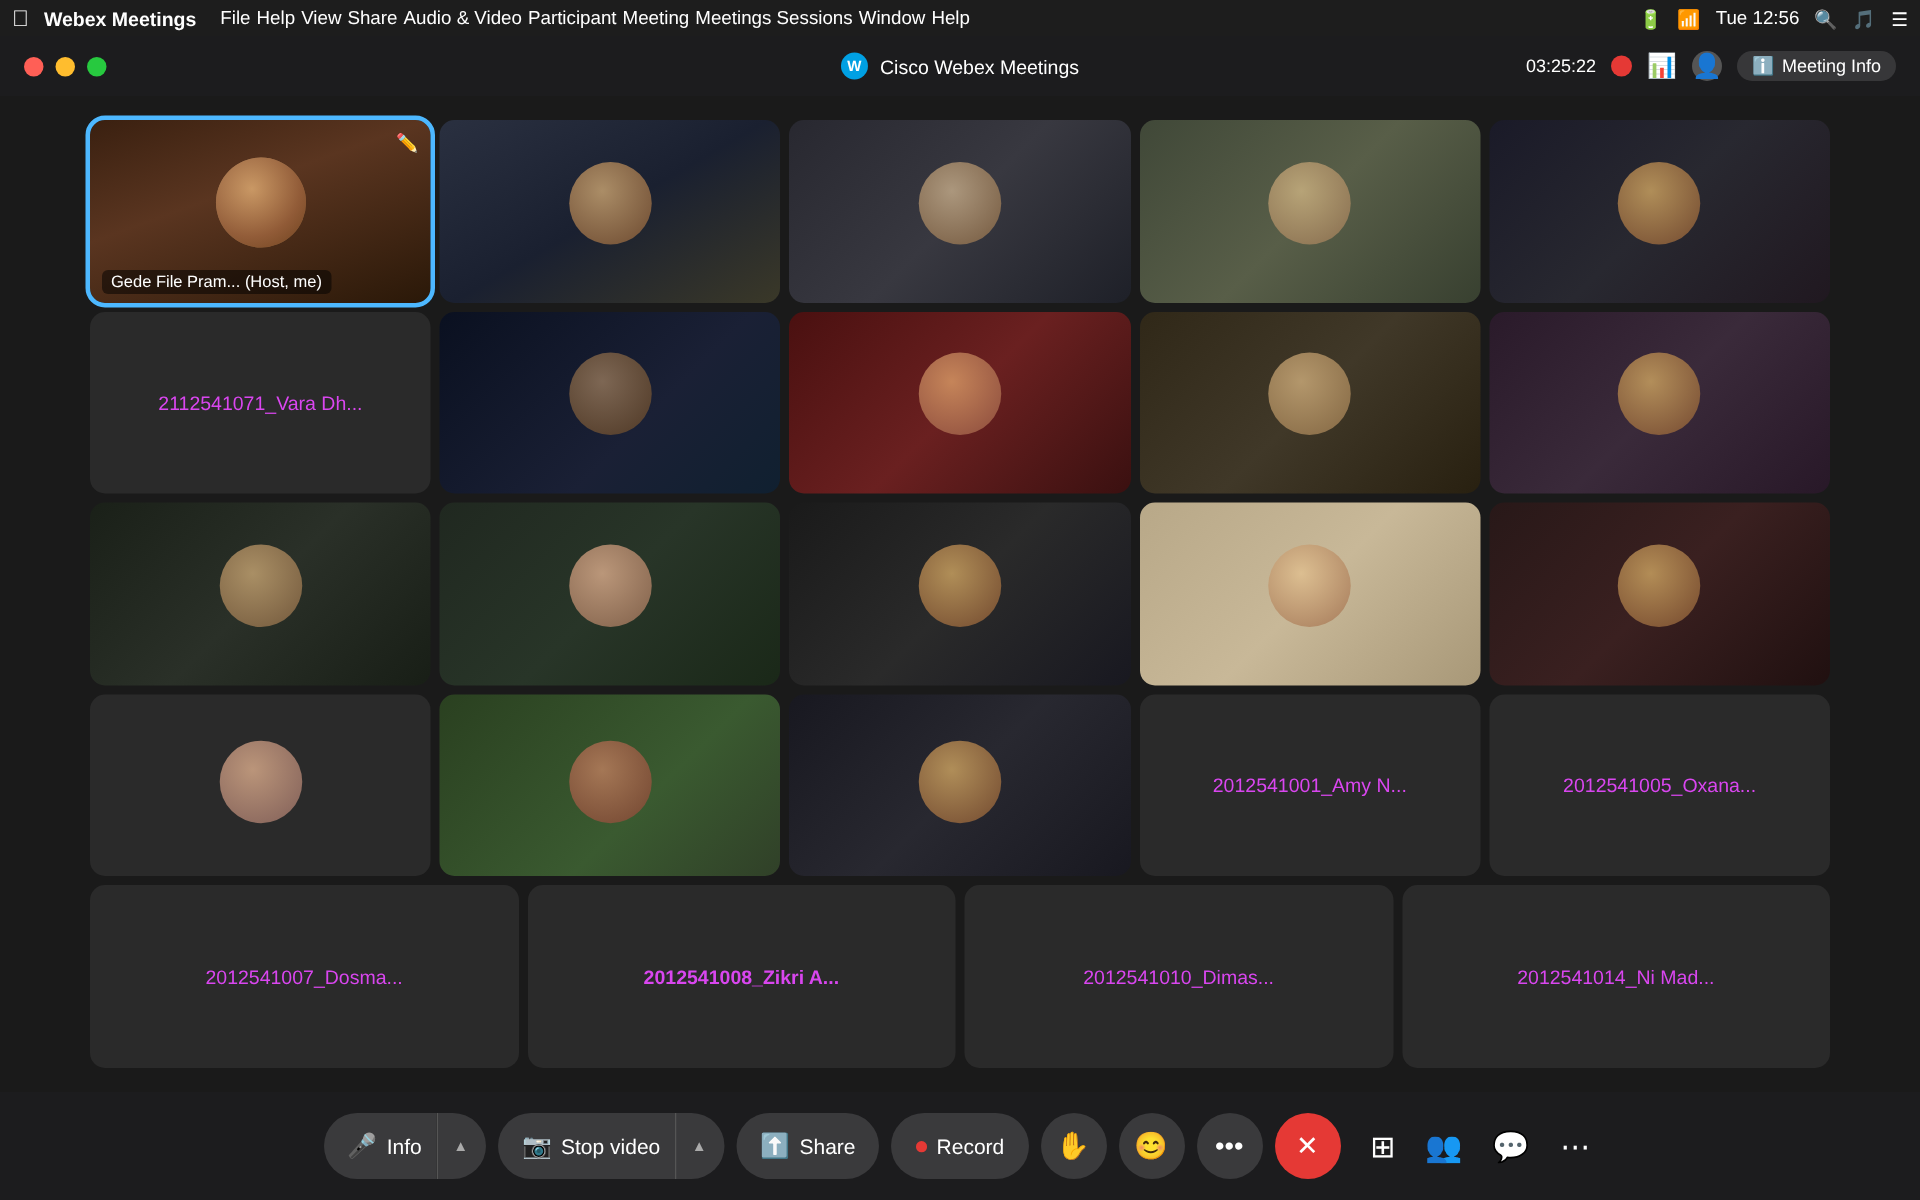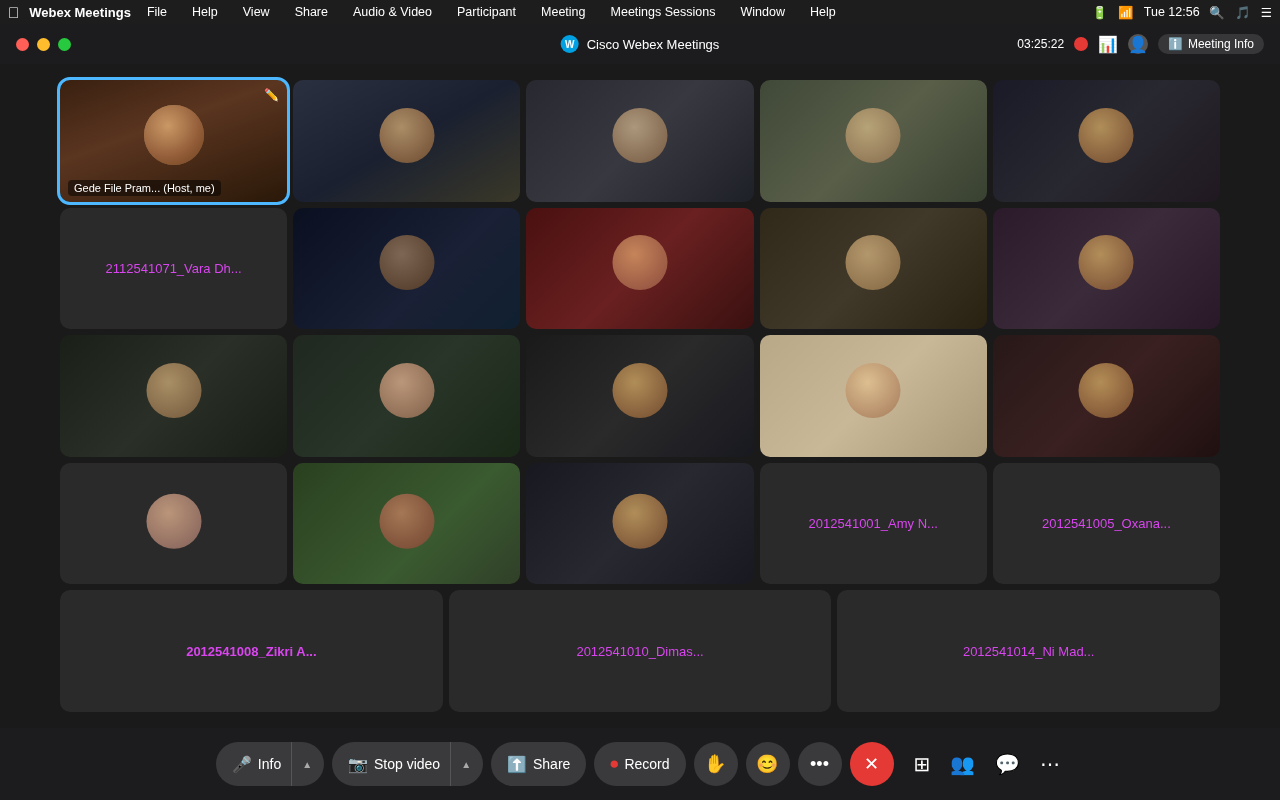--- a/index.html
+++ b/index.html
@@ -28,21 +28,21 @@
       font-size: 15px;
       margin-right: 10px;
       color: #fff;
     }
     .menubar-app-name {
       font-weight: 600;
       margin-right: 16px;
     }
     .menubar-items {
       display: flex;
-      gap: 25px;
+      gap: 4px;
       font-size: 12.5px;
       align-items: center;
     }
     .menubar-right {
       margin-left: auto;
       display: flex;
       align-items: center;
       gap: 10px;
       font-size: 12.5px;
     }
@@ -390,20 +390,23 @@
     </div>
     <div class="video-cell" style="background:#2a2a2a;">
       <div class="participant-text-only">2012541001_Amy N...</div>
     </div>
     <div class="video-cell" style="background:#2a2a2a;">
       <div class="participant-text-only">2012541005_Oxana...</div>
     </div>
   </div>
 
   <div class="video-row">
+    <div class="video-cell" style="background:#2a2a2a;">
+      <div class="participant-text-only">2012541007_Dosma...</div>
+    </div>
     <div class="video-cell" style="background:#2a2a2a;font-weight:bold;">
       <div class="participant-text-only">2012541008_Zikri A...</div>
     </div>
     <div class="video-cell" style="background:#2a2a2a;">
       <div class="participant-text-only">2012541010_Dimas...</div>
     </div>
     <div class="video-cell" style="background:#2a2a2a;">
       <div class="participant-text-only">2012541014_Ni Mad...</div>
     </div>
   </div>

